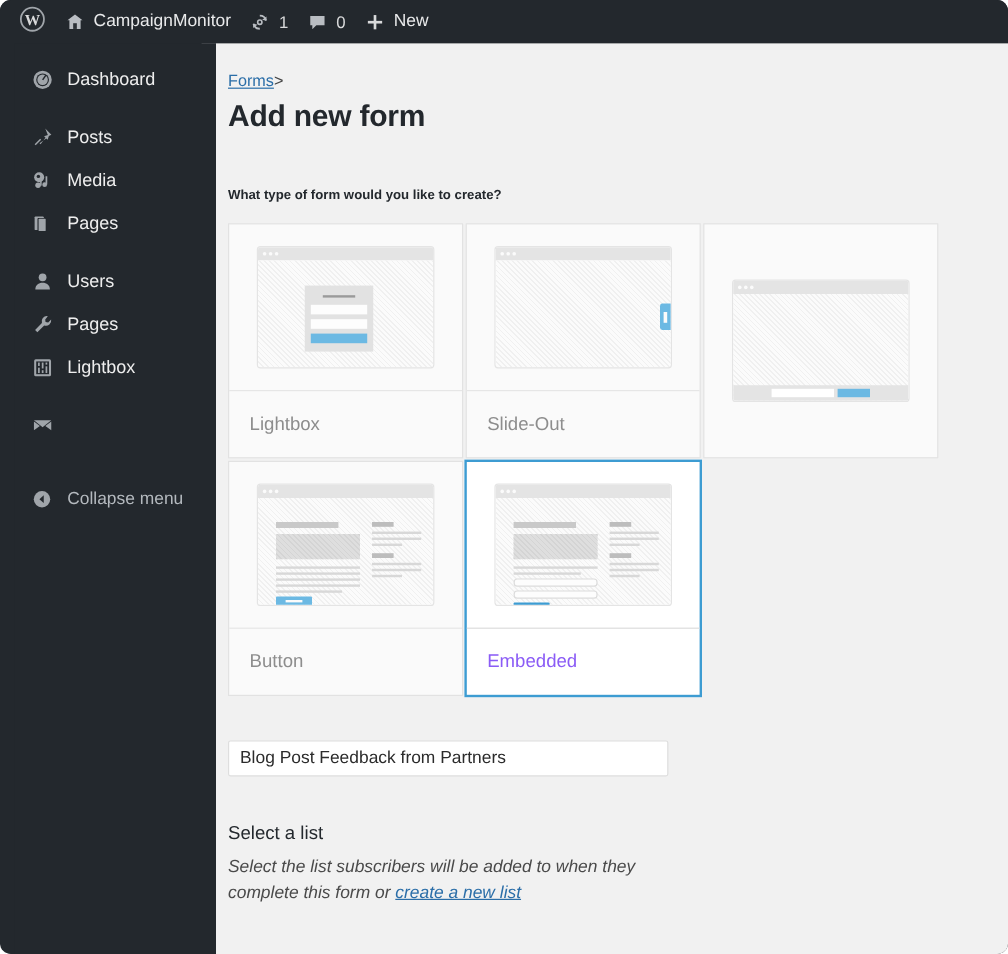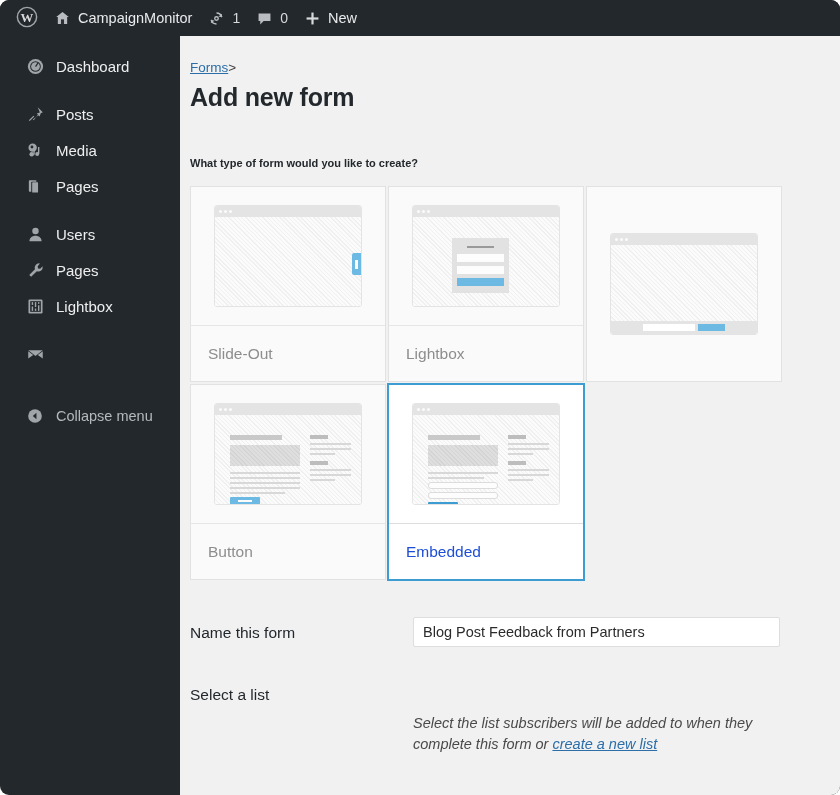--- a/index.html
+++ b/index.html
@@ -108,21 +108,21 @@
     display: flex; align-items: center; justify-content: center;
   }
   .card-foot {
     height: 56px;
     border-top: 1px solid #e6e6e6;
     display: flex; align-items: center;
     padding-left: 17px;
     font-size: 15.5px; color: #8d8d8d;
   }
   .card.selected .card-foot {
-    color: #1d4ed8;
+    color: #8b5cf6;
     border-top: 1px solid #dddddd;
     text-align: right;
   }
 
   
   .mock {
     position: relative;
     width: 148px; height: 102px;
     background: #fbfbfb;
     border: 1px solid #e4e4e4;
@@ -203,21 +203,21 @@
     padding: 0 9px; line-height: 28px;
   }
   .selectbox .arrows {
     position: absolute; right: 9px; top: 5px;
     display: flex; flex-direction: column; align-items: center;
   }
   .selectbox .arrows span { display: block; width: 0; height: 0; border-left: 4px solid transparent; border-right: 4px solid transparent; }
   .selectbox .arrows .up { border-bottom: 5px solid #1d1d1d; margin-bottom: 2px; }
   .selectbox .arrows .dn { border-top: 5px solid #1d1d1d; }
   .helptext {
-    margin-left: 223px; margin-top: 9px;
+    margin-top: 9px;
     width: 380px;
     font-style: italic; font-size: 14.5px; color: #4a4a4a; line-height: 21px;
   }
   .helptext a { color: #2b6ea8; text-decoration: underline; font-style: italic; }
 </style>
 </head>
 <body>
 
 <div id="frame">
 
@@ -399,48 +399,48 @@
 
         <div class="card">
           <div class="card-art">
             <div class="mock">
               <div class="mock-bar">
                   <i class="dot"></i>
                   <i class="dot"></i>
                   <i class="dot"></i>
                 </div>
               <div class="mock-body">
+                <div class="lb-modal">
+                  <div class="lb-title"></div>
+                  <div class="lb-input"></div>
+                  <div class="lb-input"></div>
+                  <div class="lb-btn"></div>
+                </div>
+              </div>
+            </div>
+          </div>
+          <div class="card-foot">Lightbox</div>
+        </div>
+
+        <div class="card">
+          <div class="card-art">
+            <div class="mock">
+              <div class="mock-bar">
+                  <i class="dot"></i>
+                  <i class="dot"></i>
+                  <i class="dot"></i>
+                </div>
+              <div class="mock-body">
                 <div class="slide-tab">
                     <i></i>
                   </div>
               </div>
             </div>
           </div>
           <div class="card-foot">Slide-Out</div>
-        </div>
-
-        <div class="card">
-          <div class="card-art">
-            <div class="mock">
-              <div class="mock-bar">
-                  <i class="dot"></i>
-                  <i class="dot"></i>
-                  <i class="dot"></i>
-                </div>
-              <div class="mock-body">
-                <div class="lb-modal">
-                  <div class="lb-title"></div>
-                  <div class="lb-input"></div>
-                  <div class="lb-input"></div>
-                  <div class="lb-btn"></div>
-                </div>
-              </div>
-            </div>
-          </div>
-          <div class="card-foot">Lightbox</div>
         </div>
 
         <div class="card">
           <div class="card-art">
             <div class="mock">
               <div class="mock-bar">
                   <i class="dot"></i>
                   <i class="dot"></i>
                   <i class="dot"></i>
                 </div>
@@ -525,21 +525,20 @@
                 </div>
               </div>
             </div>
           </div>
           <div class="card-foot">Embedded</div>
         </div>
 
       </div>
 
       <div class="formrow">
-        <div class="flabel">Name this form</div>
         <input class="textinput" type="text" value="Blog Post Feedback from Partners" style="">
       </div>
 
       <div class="formrow" style="margin-top:32px;">
         <div class="flabel">Select a list</div>
       </div>
 
       <div class="helptext">
         <span>Select the list subscribers will be added to when they complete this form or </span><a href="#">create a new list</a>
       </div>

